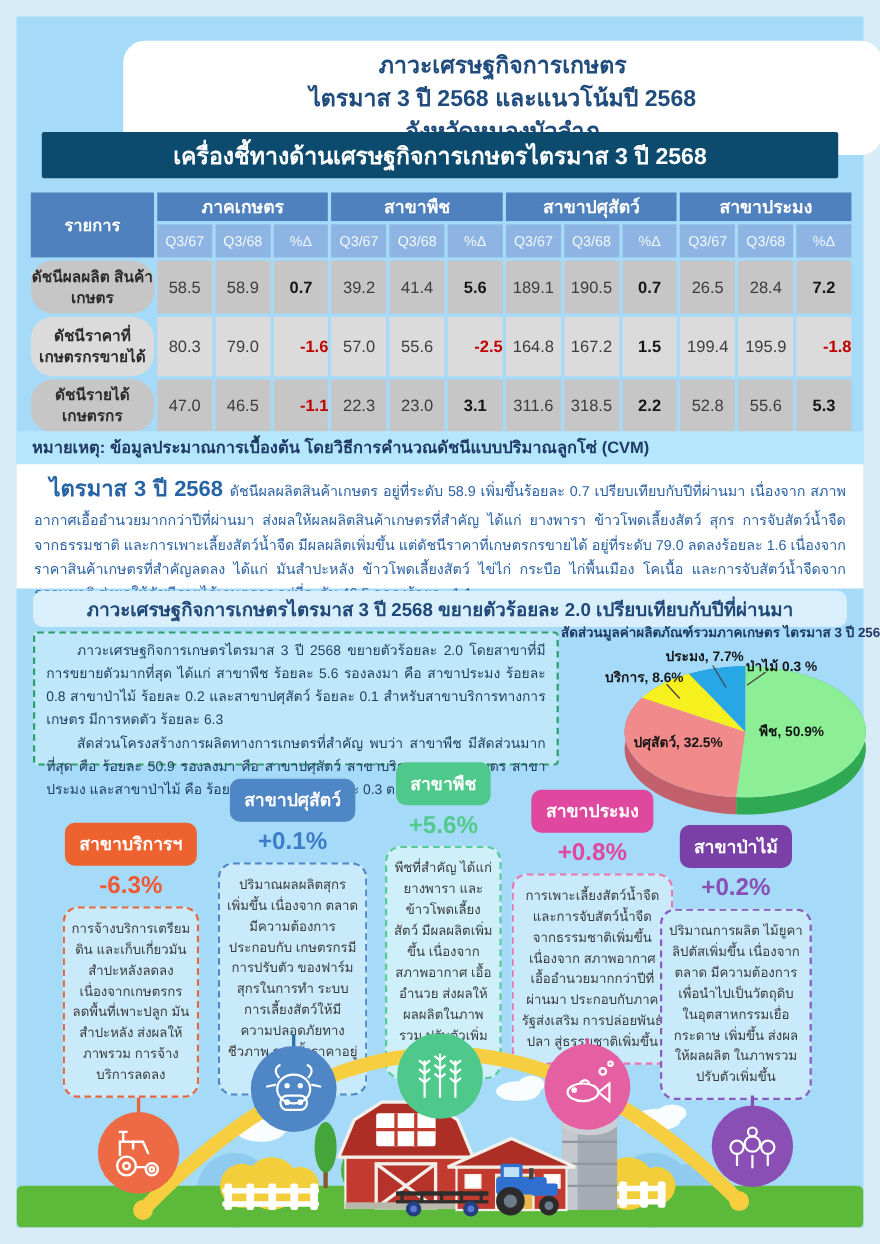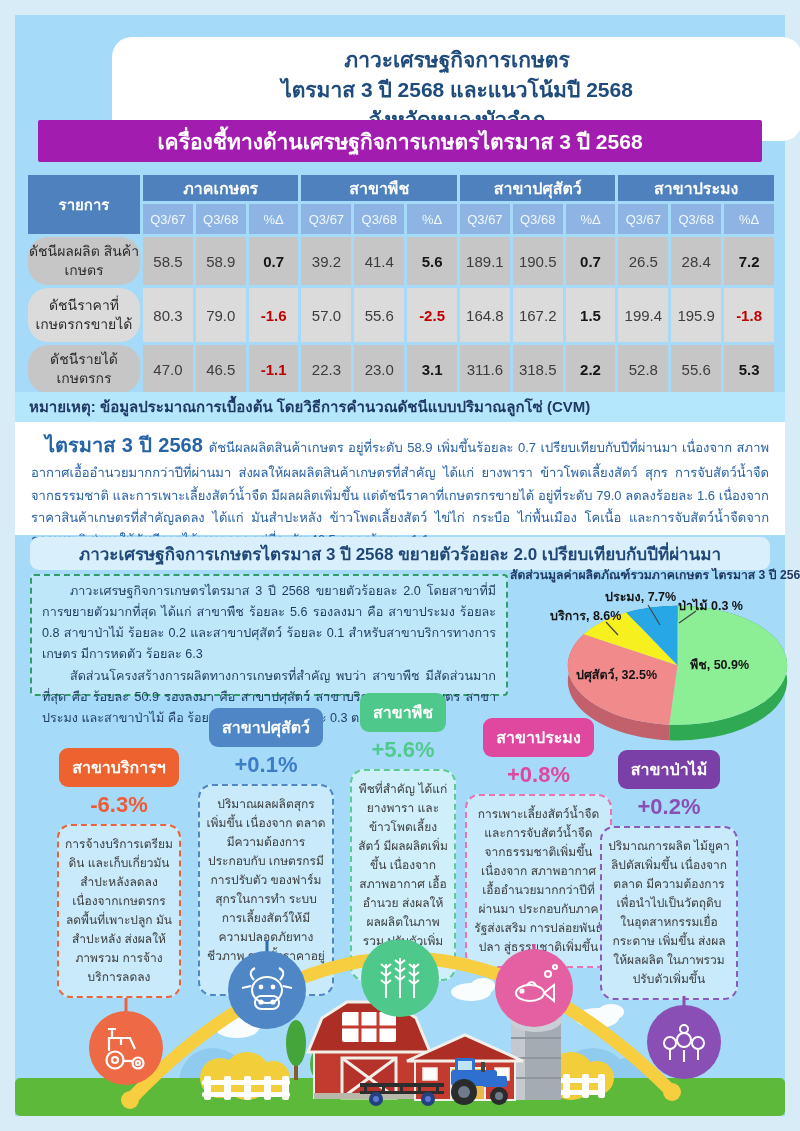--- a/index.html
+++ b/index.html
@@ -8,35 +8,35 @@
     background:#D8ECF8;
     font-family:"Liberation Sans","DejaVu Sans",sans-serif;
   }
   .panel{position:absolute;left:15px;top:15px;width:770px;height:1101px;background:#A5DBF8;}
 
   
   .title-card{position:absolute;left:50px;top:22px;width:690px;height:104px;background:#fff;border-radius:20px;text-align:center;padding-top:8px;box-sizing:border-box;margin-left:47px;}
   .title-card div{font-weight:bold;color:#1F4C7C;font-size:21px;line-height:1.42;}
 
   
-  .banner{position:absolute;left:23px;top:105px;width:724px;height:42px;background:#a21caf;color:#fff;display:flex;align-items:center;justify-content:center;font-size:21px;font-weight:bold;border-radius:2px;}
+  .banner{position:absolute;left:23px;top:105px;width:724px;height:42px;background:#0c4a6e;color:#fff;display:flex;align-items:center;justify-content:center;font-size:21px;font-weight:bold;border-radius:2px;}
 
   
   .maintable{position:absolute;left:10px;top:157px;width:752px;border-collapse:separate;border-spacing:3px;table-layout:fixed;}
   .maintable col.c-label{width:112px;}
   .maintable th,.maintable td{text-align:center;vertical-align:middle;padding:0;}
   .th-item{background:#4E81BD;color:#fff;font-size:15px;font-weight:bold;}
   .th-group{background:#4E81BD;color:#fff;font-size:16px;font-weight:bold;height:26px;}
   .th-sub{background:#8DB4E2;color:#F2F7FC;font-size:13px;font-weight:normal;height:30px;}
   .row-a td{background:#C6C6C6;}
   .row-b td{background:#DBDBDB;}
-  .td-label{font-weight:normal;color:#2b2b2b;font-size:14px;line-height:1.35;border-radius:20px;}
+  .td-label{font-weight:bold;color:#2b2b2b;font-size:14px;line-height:1.35;border-radius:20px;}
   .td-num{font-size:15px;color:#3d3d3d;height:48px;}
   .td-delta{font-weight:bold;color:#161616;}
-  .td-delta.neg{color:#C00000;}
+  .td-delta.neg{color:#C00000;text-align:right;}
   .maintable tr.row-mid td{height:54px;}
 
   .note{position:absolute;left:0;top:377px;width:770px;height:30px;background:#B5E7FC;color:#1F3864;font-weight:bold;font-size:15px;display:flex;align-items:center;padding-left:14px;box-sizing:border-box;}
 
   .summary{position:absolute;left:0;top:407px;width:770px;height:113px;background:#fff;box-sizing:border-box;padding:6px 16px 0 16px;}
   .summary p{margin:0;color:#2A62A5;font-size:13px;line-height:1.72;text-align:justify;}
   .summary .lead{font-weight:bold;font-size:20px;color:#2664A6;padding-left:14px;margin-right:6px;}
 
   .growth-heading{position:absolute;left:15px;top:522px;width:740px;height:33px;background:#D9F0FC;border-radius:9px;display:flex;align-items:center;justify-content:center;font-weight:bold;font-size:17px;color:#1F4878;}
 

